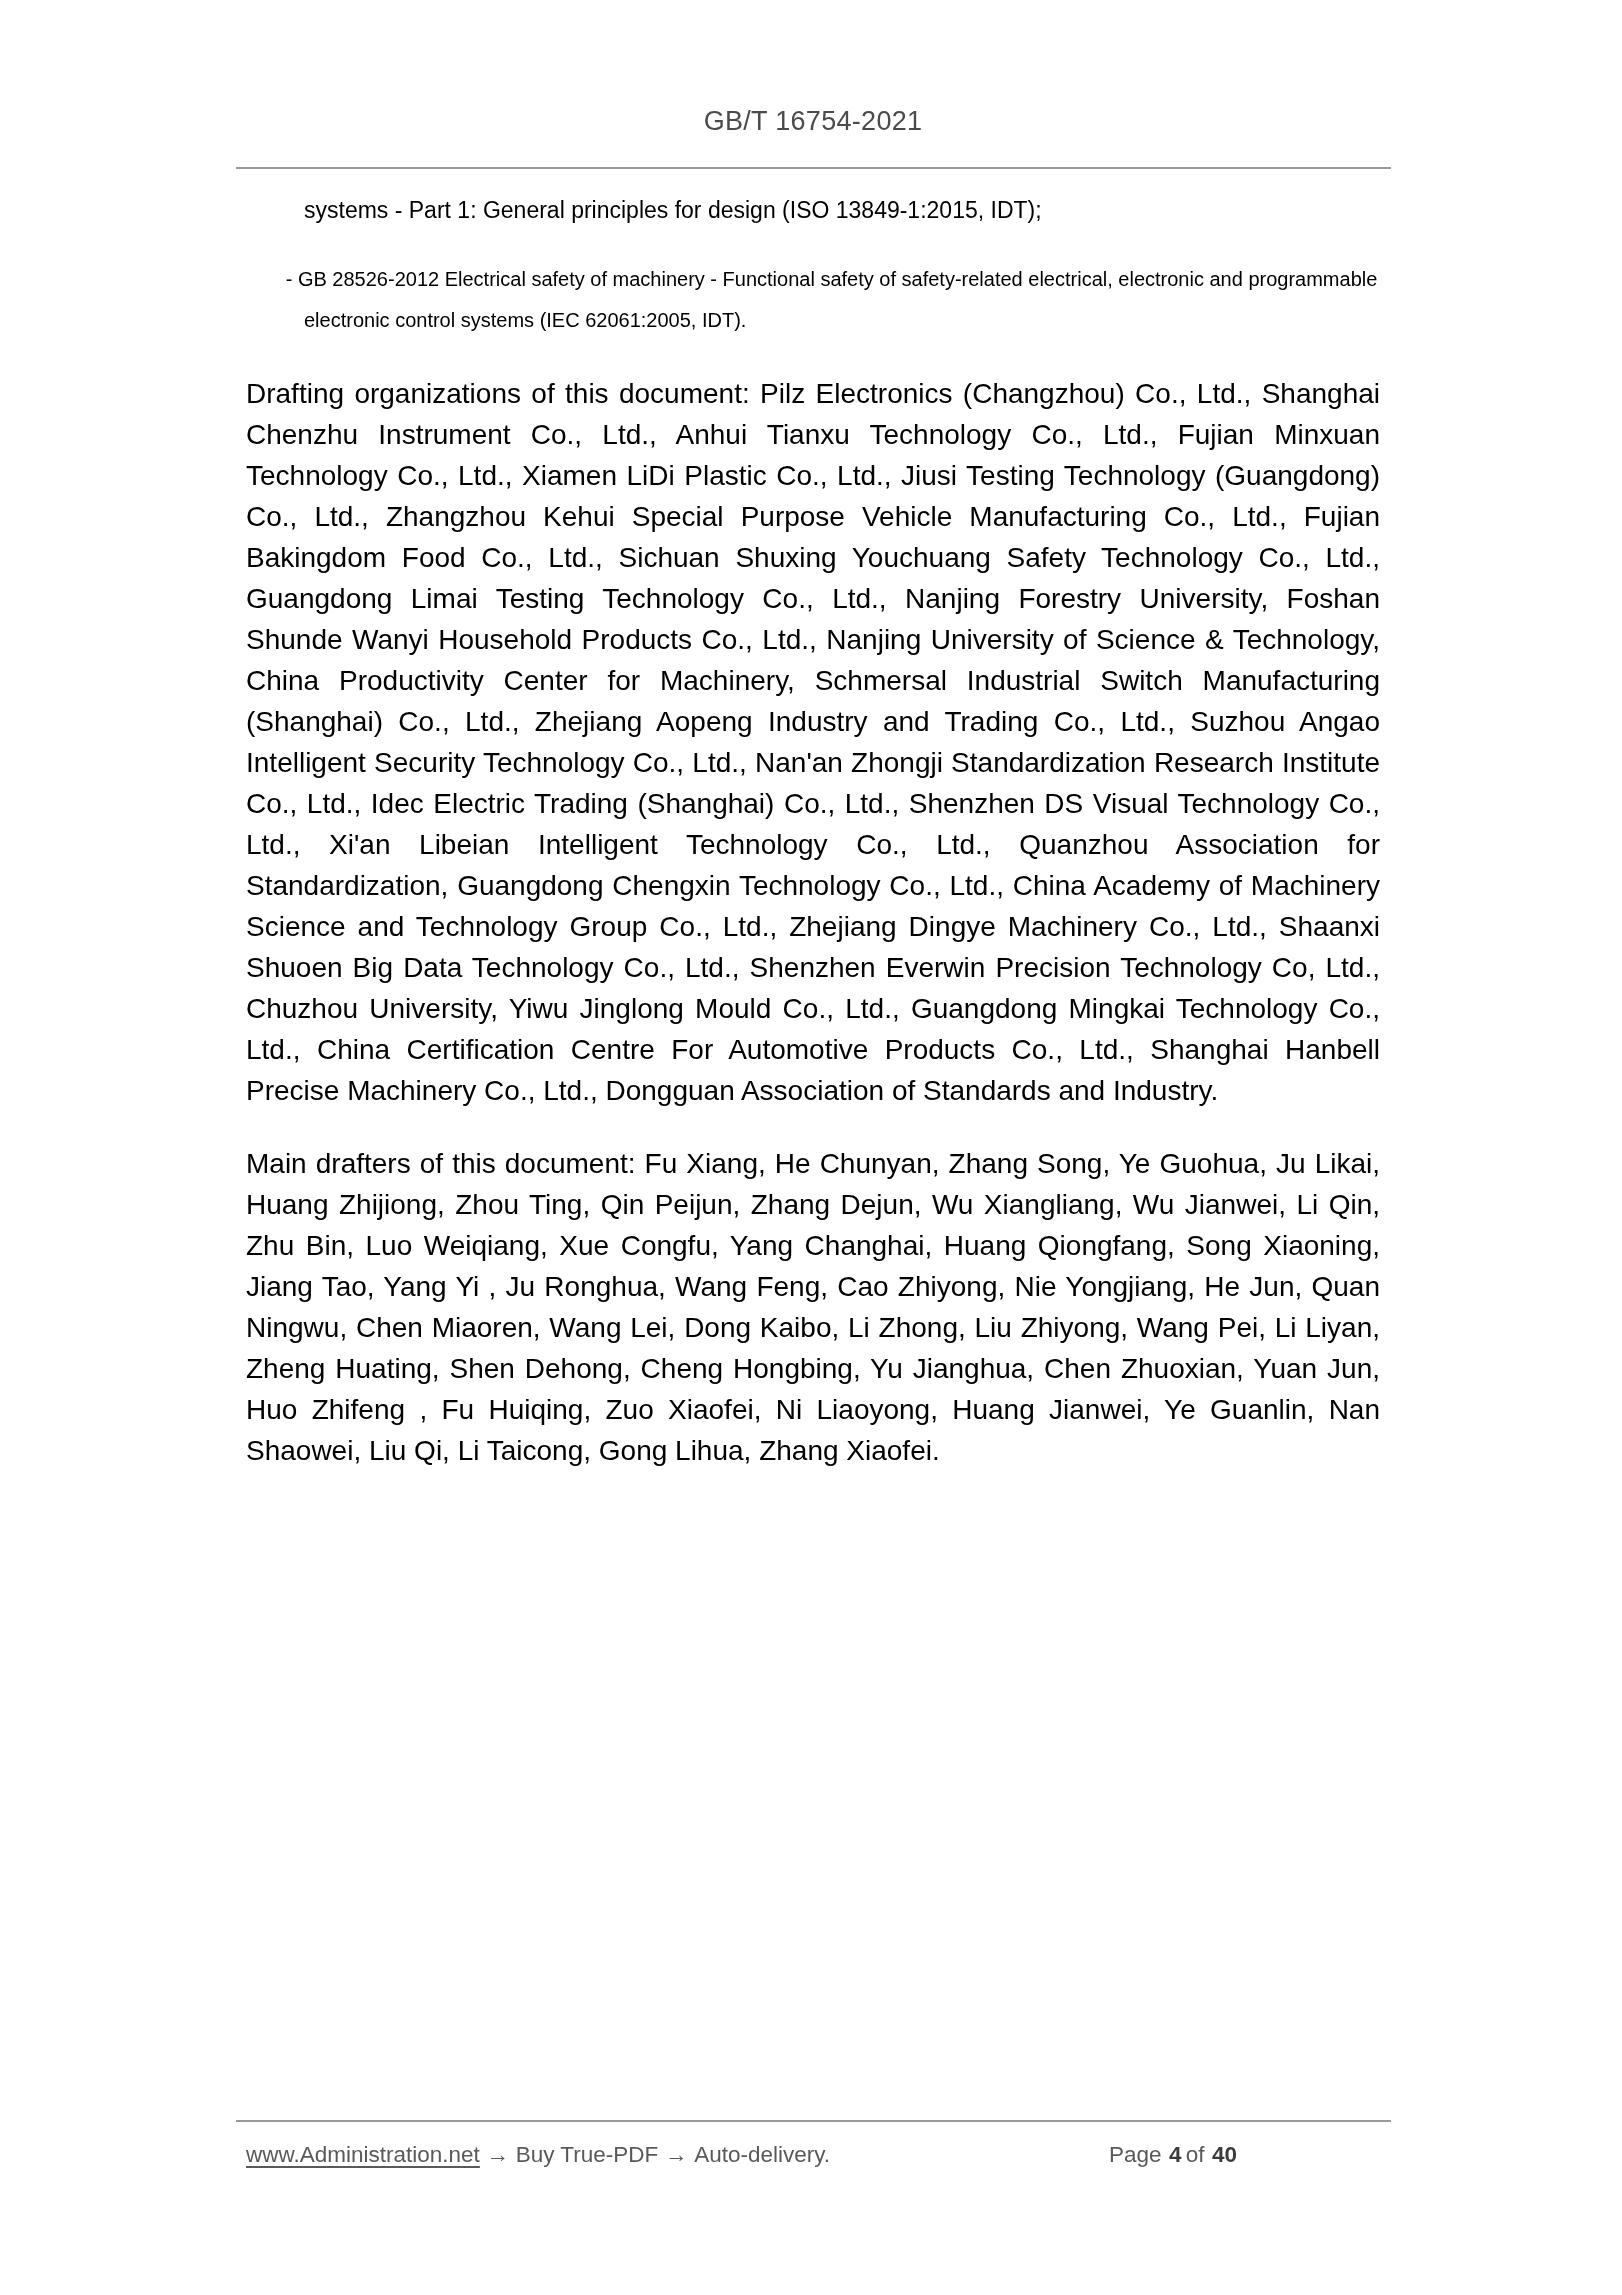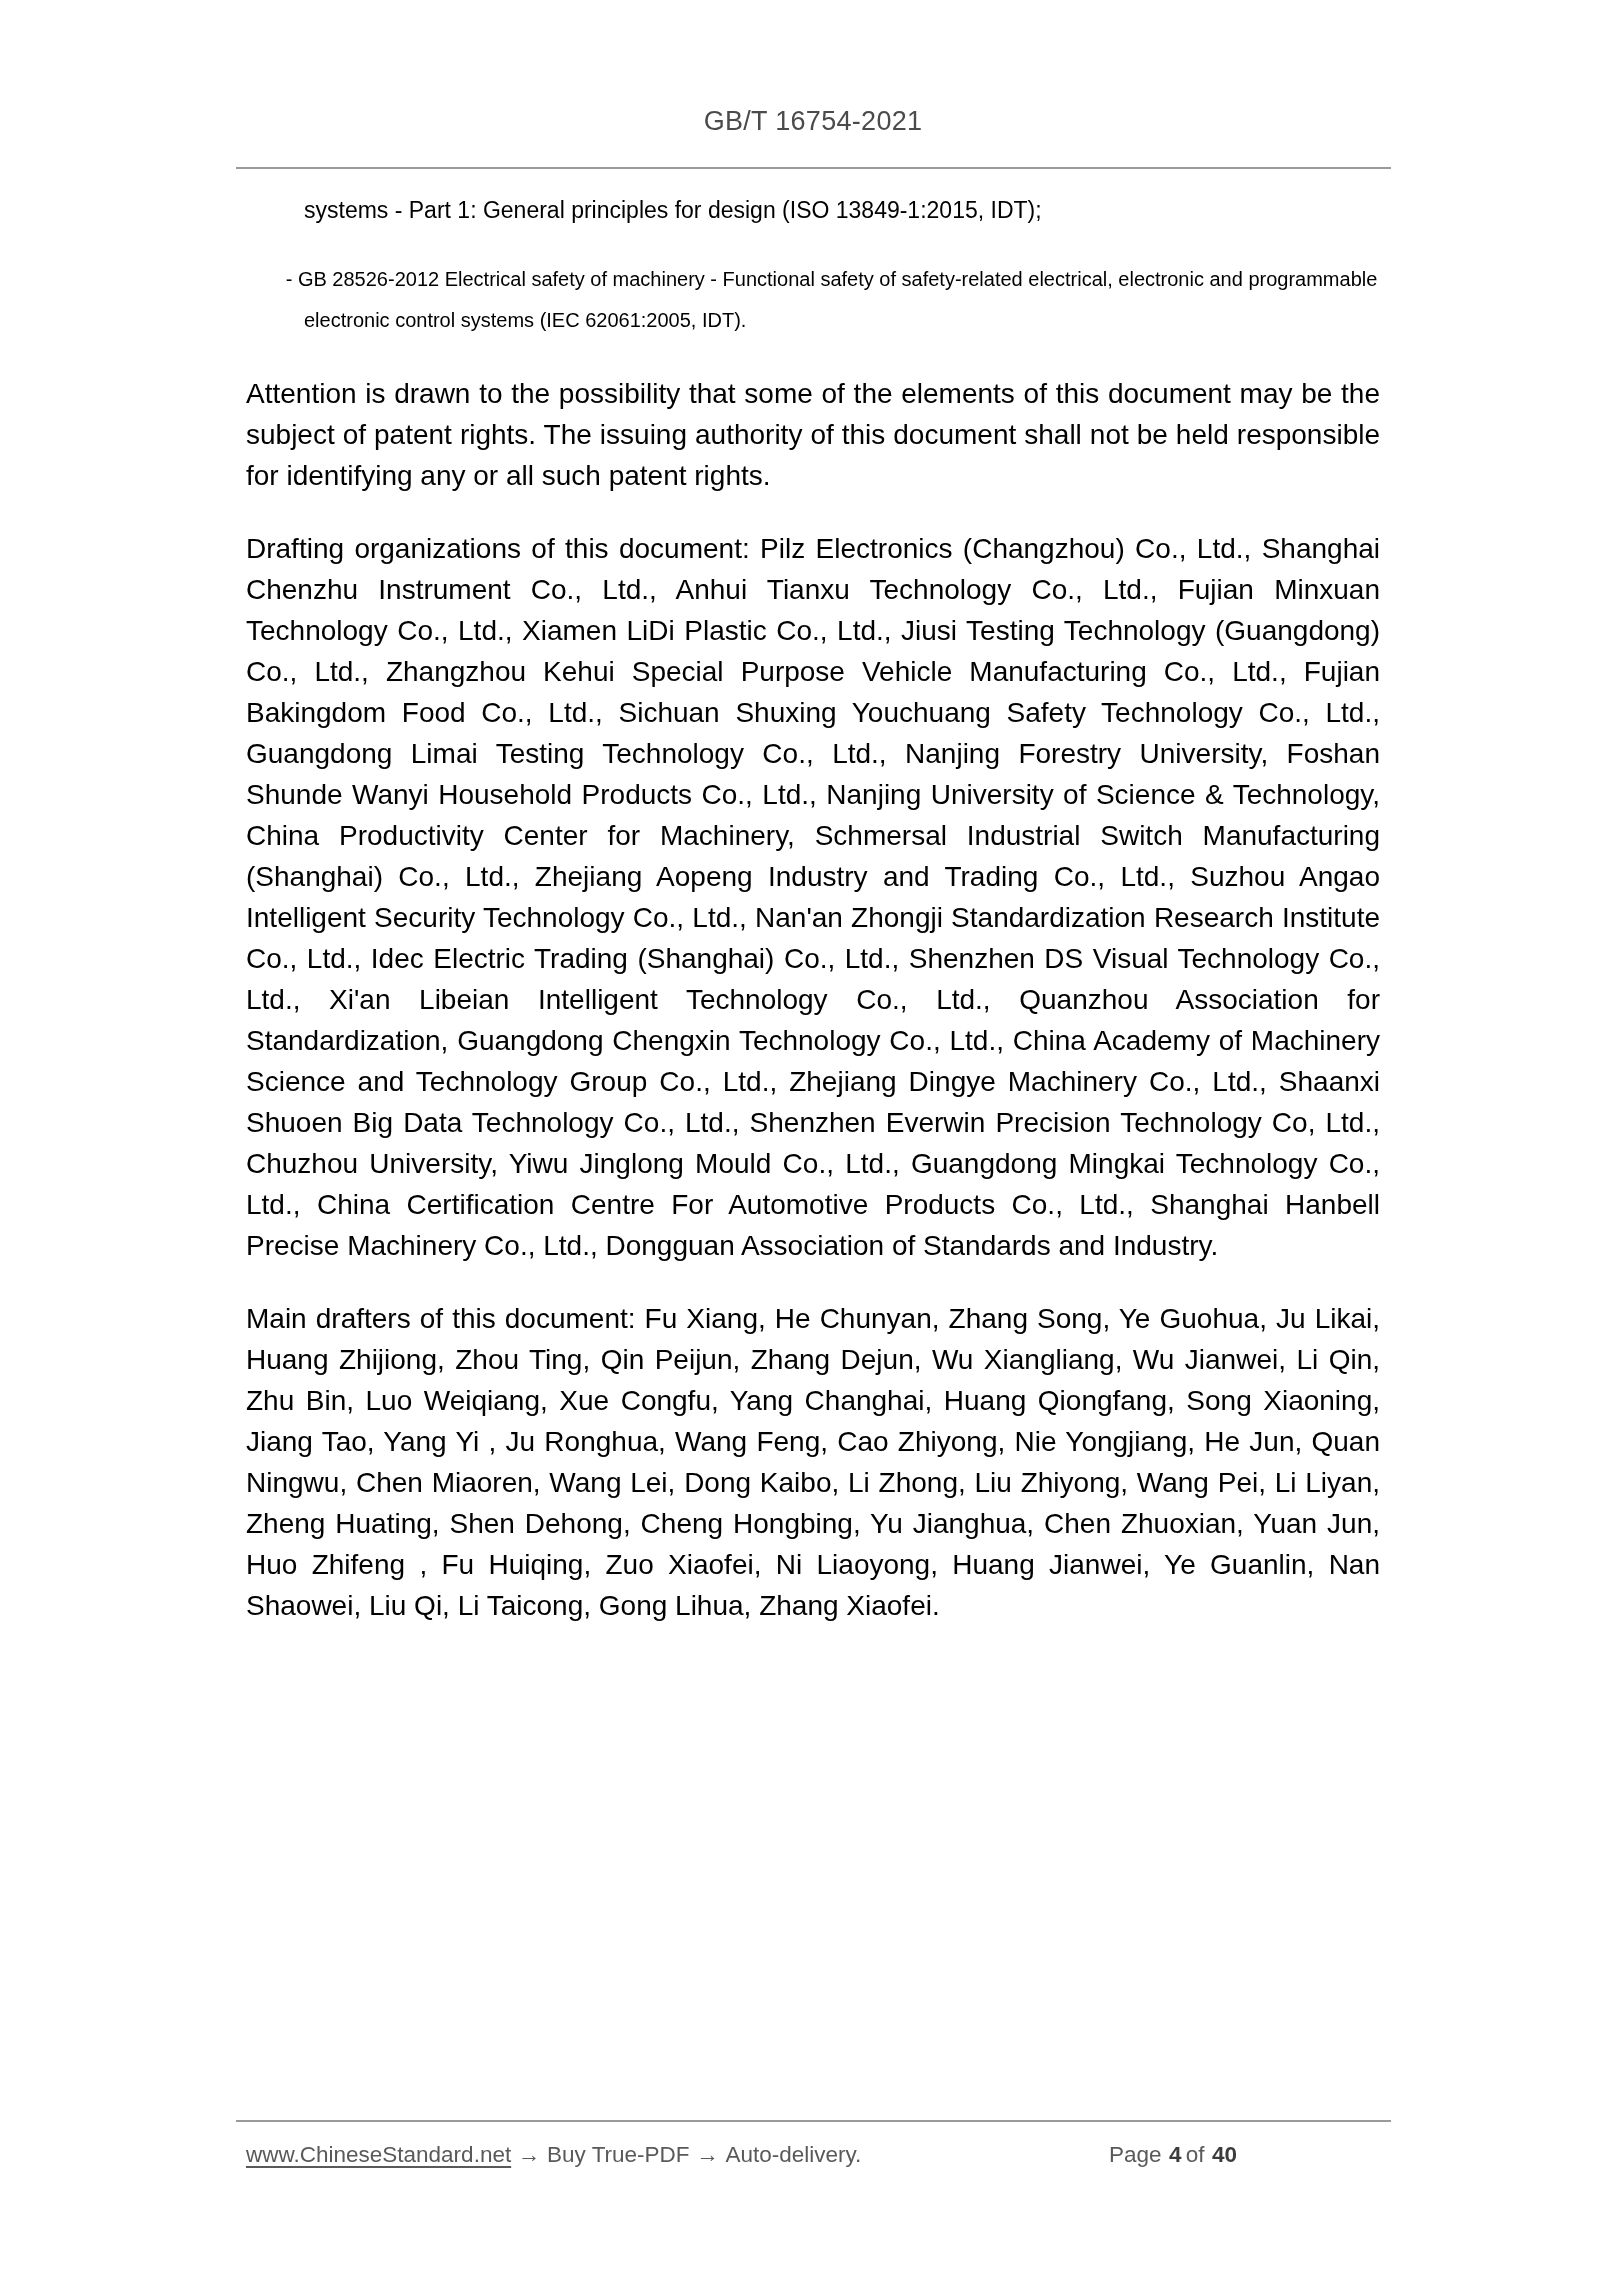--- a/index.html
+++ b/index.html
@@ -151,31 +151,30 @@
     <div class="header-title">GB/T 16754-2021</div>
   </div>
   <div class="header-rule"></div>
 
   <div class="content">
 
     <p class="ref-cont">systems - Part 1: General principles for design (ISO 13849-1:2015, IDT);</p>
 
     <p class="ref-item">- GB 28526-2012 Electrical safety of machinery - Functional safety of safety-related electrical, electronic and programmable electronic control systems (IEC 62061:2005, IDT).</p>
 
-    <p class="para">Attention is drawn to the possibility that some of the elements of this document may be the subject of patent rights. The issuing authority of this document shall not be held responsible for identifying any or all such patent rights.</p>
 
 
     <p class="para">Drafting organizations of this document: Pilz Electronics (Changzhou) Co., Ltd., Shanghai Chenzhu Instrument Co., Ltd., Anhui Tianxu Technology Co., Ltd., Fujian Minxuan Technology Co., Ltd., Xiamen LiDi Plastic Co., Ltd., Jiusi Testing Technology (Guangdong) Co., Ltd., Zhangzhou Kehui Special Purpose Vehicle Manufacturing Co., Ltd., Fujian Bakingdom Food Co., Ltd., Sichuan Shuxing Youchuang Safety Technology Co., Ltd., Guangdong Limai Testing Technology Co., Ltd., Nanjing Forestry University, Foshan Shunde Wanyi Household Products Co., Ltd., Nanjing University of Science &amp; Technology, China Productivity Center for Machinery, Schmersal Industrial Switch Manufacturing (Shanghai) Co., Ltd., Zhejiang Aopeng Industry and Trading Co., Ltd., Suzhou Angao Intelligent Security Technology Co., Ltd., Nan'an Zhongji Standardization Research Institute Co., Ltd., Idec Electric Trading (Shanghai) Co., Ltd., Shenzhen DS Visual Technology Co., Ltd., Xi'an Libeian Intelligent Technology Co., Ltd., Quanzhou Association for Standardization, Guangdong Chengxin Technology Co., Ltd., China Academy of Machinery Science and Technology Group Co., Ltd., Zhejiang Dingye Machinery Co., Ltd., Shaanxi Shuoen Big Data Technology Co., Ltd., Shenzhen Everwin Precision Technology Co, Ltd., Chuzhou University, Yiwu Jinglong Mould Co., Ltd., Guangdong Mingkai Technology Co., Ltd., China Certification Centre For Automotive Products Co., Ltd., Shanghai Hanbell Precise Machinery Co., Ltd., Dongguan Association of Standards and Industry.</p>
 
     <p class="para last">Main drafters of this document: Fu Xiang, He Chunyan, Zhang Song, Ye Guohua, Ju Likai, Huang Zhijiong, Zhou Ting, Qin Peijun, Zhang Dejun, Wu Xiangliang, Wu Jianwei, Li Qin, Zhu Bin, Luo Weiqiang, Xue Congfu, Yang Changhai, Huang Qiongfang, Song Xiaoning, Jiang Tao, Yang Yi , Ju Ronghua, Wang Feng, Cao Zhiyong, Nie Yongjiang, He Jun, Quan Ningwu, Chen Miaoren, Wang Lei, Dong Kaibo, Li Zhong, Liu Zhiyong, Wang Pei, Li Liyan, Zheng Huating, Shen Dehong, Cheng Hongbing, Yu Jianghua, Chen Zhuoxian, Yuan Jun, Huo Zhifeng , Fu Huiqing, Zuo Xiaofei, Ni Liaoyong, Huang Jianwei, Ye Guanlin, Nan Shaowei, Liu Qi, Li Taicong, Gong Lihua, Zhang Xiaofei.</p>
 
   </div>
 
   <div class="footer-rule"></div>
 
   <div class="footer">
-    <span class="footer-left"><a class="footer-url" href="#">www.ChineseStandard.net</a><span class="footer-arrow">→</span><span>Buy True-PDF</span><span class="footer-arrow">→</span><span>Auto-delivery.</span></span>
+    <span class="footer-left"><a class="footer-url" href="#">www.Administration.net</a><span class="footer-arrow">→</span><span>Buy True-PDF</span><span class="footer-arrow">→</span><span>Auto-delivery.</span></span>
 
     <span class="footer-right"><span class="lbl">Page</span><span class="num">4</span><span class="lbl">of</span><span class="num">40</span></span>
   </div>
 
 </div>
 
 
 </body></html>

